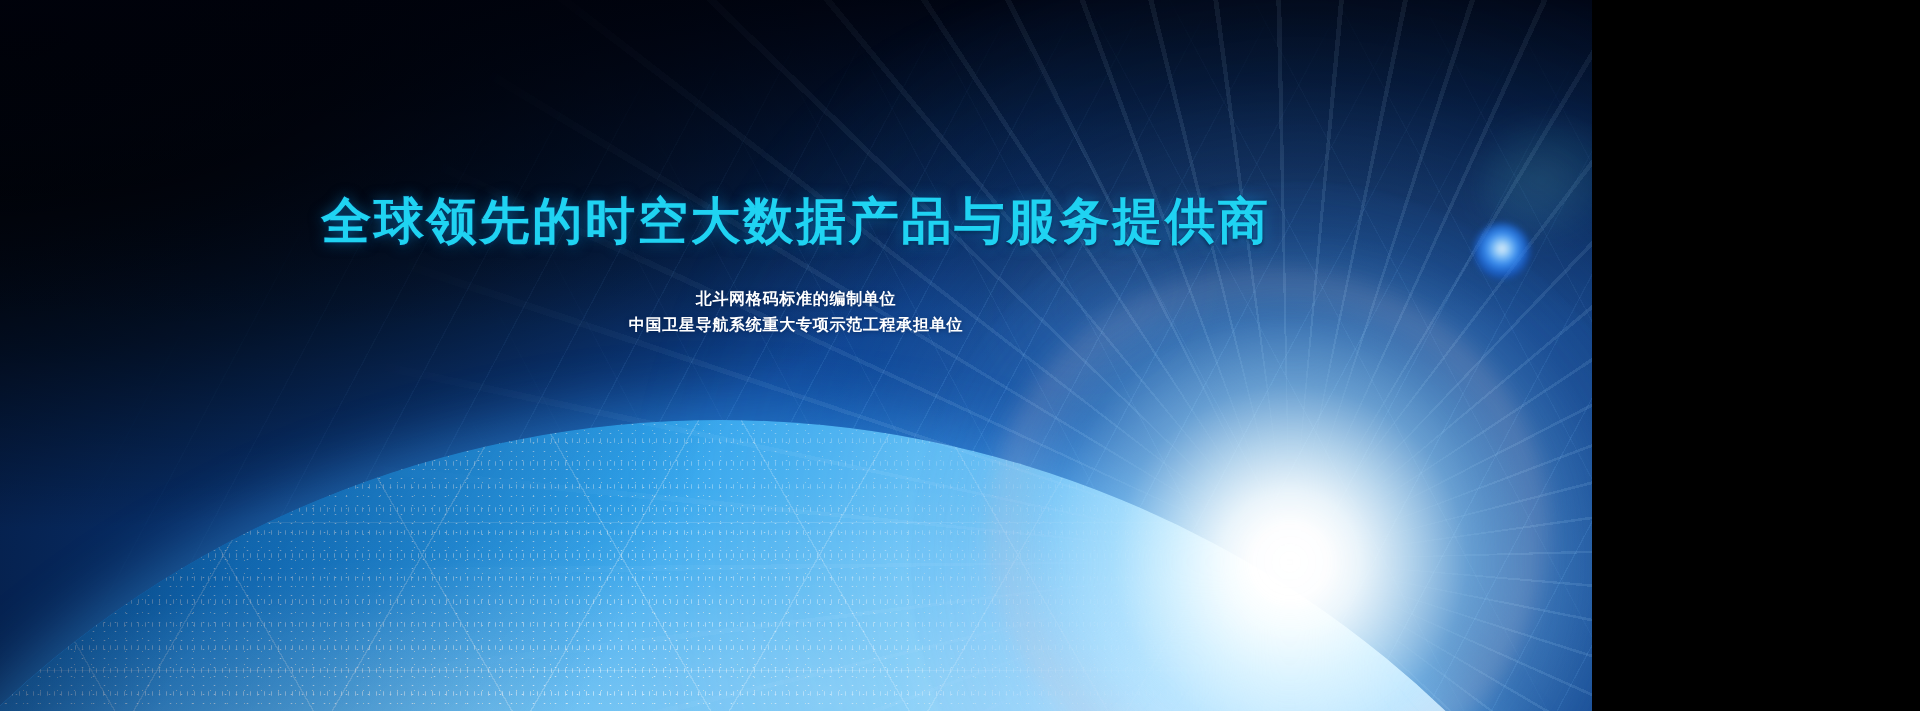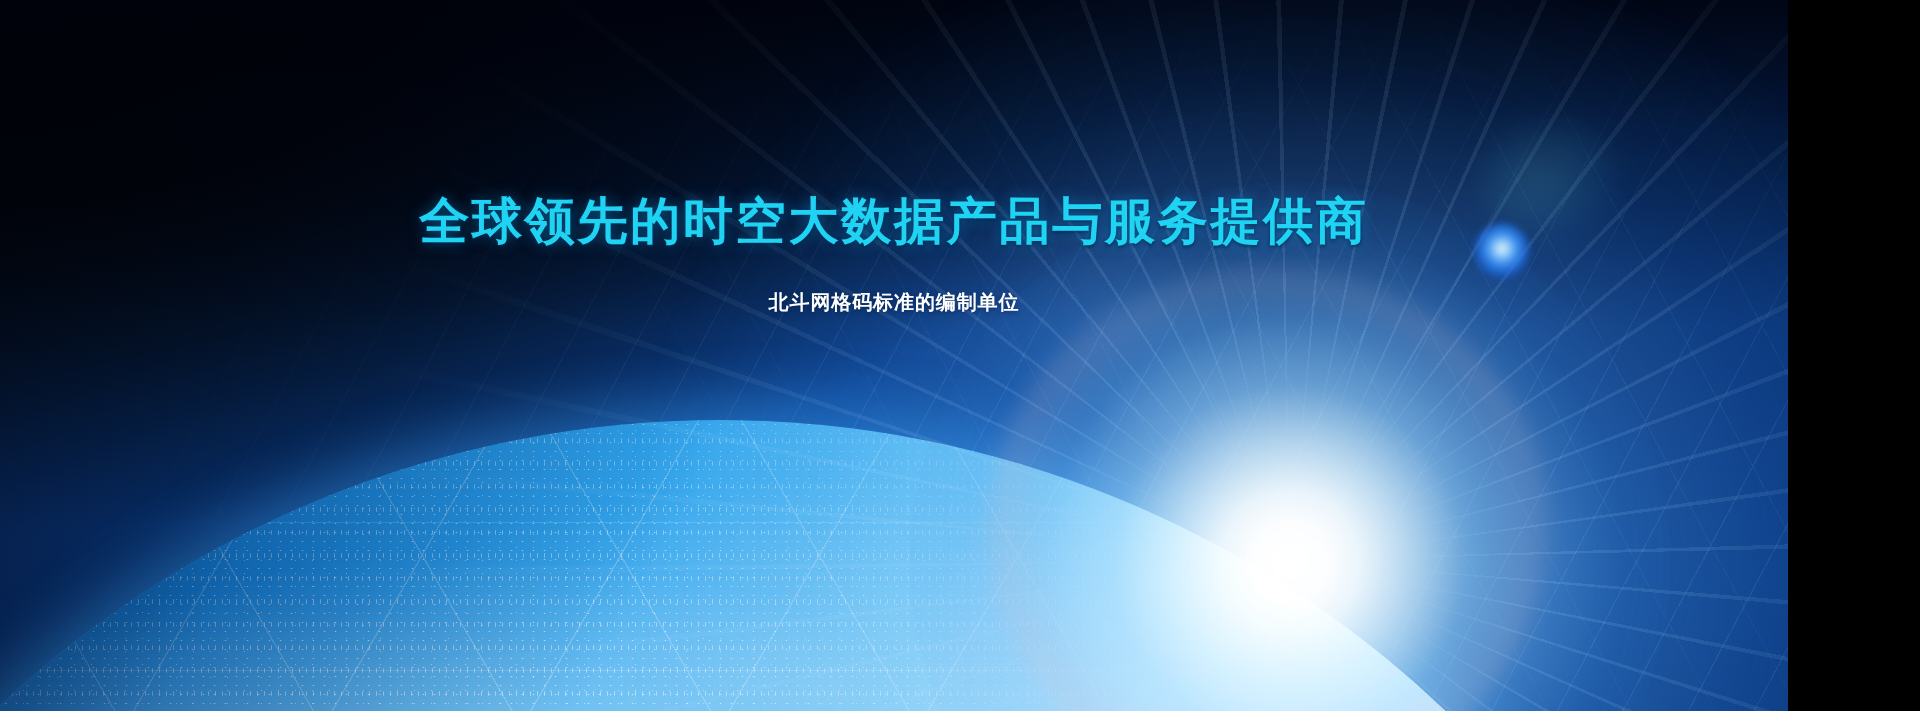--- a/index.html
+++ b/index.html
@@ -1,21 +1,21 @@
 <!DOCTYPE html>
 <html><head>
 <meta charset="utf-8">
 <style>
   html,body{margin:0;padding:0;background:#000;}
   body{
     font-family:"Liberation Sans","DejaVu Sans",sans-serif;
   }
   #banner{
     position:relative;
-    width:1788px;
+    width:1592px;
     height:711px;
     overflow:hidden;
     background:#b91c1c;
     isolation:isolate;
     text-decoration:underline;
   }
 
   
   .layer{position:absolute;inset:0;pointer-events:none;}
 
@@ -284,21 +284,21 @@
       0 0 14px rgba(20,150,220,.55),
       0 2px 4px rgba(0,20,50,.75);
     white-space:nowrap;
   }
   #subtitle-list{
     margin:40px 0 0 0;
     padding:0;
     list-style:none;
   }
   #subtitle-list li{
-    font-size:20px;
+    font-size:16px;
     font-weight:700;
     color:#ffffff;
     line-height:1.62;
     letter-spacing:.045em;
     text-shadow:0 1px 4px rgba(0,25,70,.55);
     white-space:nowrap;
   }
 </style>
 </head>
 <body>
@@ -331,16 +331,17 @@
   <div class="sun-core"></div>
 
   <div class="flare-faint-a"></div>
   <div class="flare-teal"></div>
   <div class="flare-blue"></div>
 
   <div id="text-block">
     <h1 id="headline">全球领先的时空大数据产品与服务提供商</h1>
     <ul id="subtitle-list">
       <li>北斗网格码标准的编制单位</li>
+      <li>中国卫星导航系统重大专项示范工程承担单位</li>
     </ul>
   </div>
 
 </div>
 
 </body></html>

